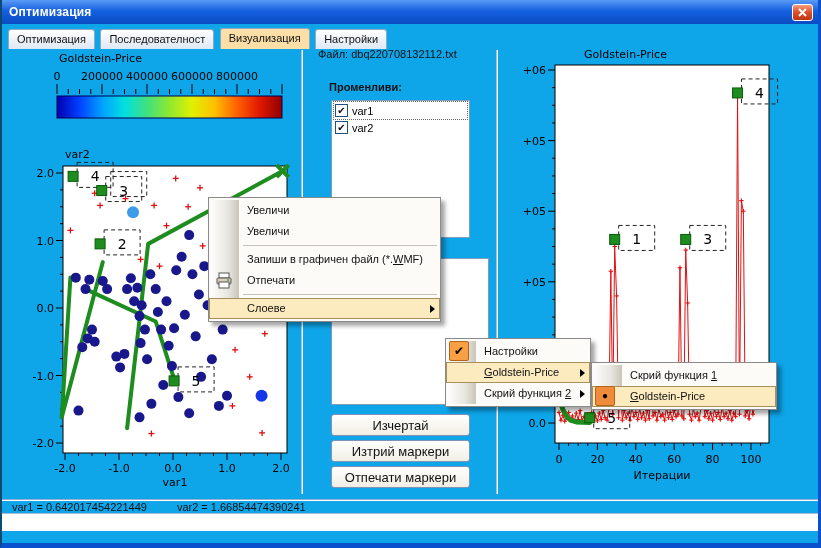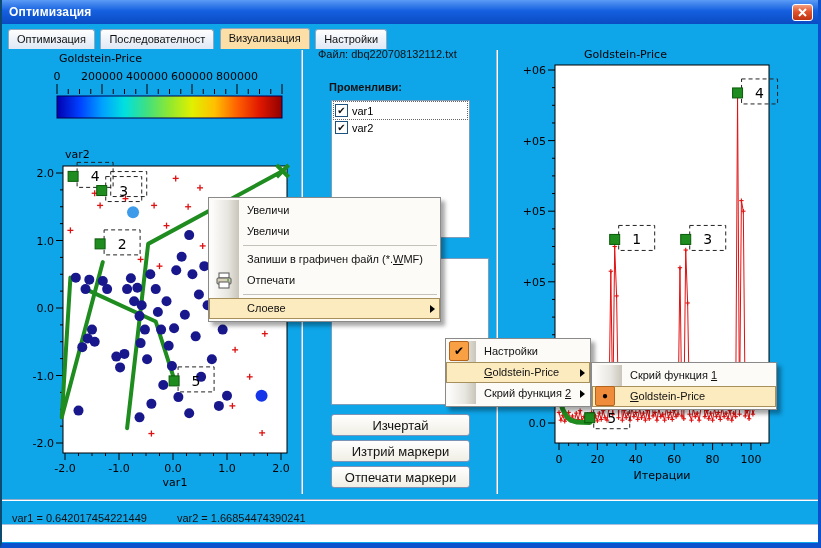--- a/index.html
+++ b/index.html
@@ -27,22 +27,22 @@
   .vars-label { left:327px; top:33px; font-size:11px; font-weight:bold; color:#111; }
   .listbox { left:329px; top:52px; width:139px; height:138px; background:#fff; border:1px solid #7F9DB9; padding:1px 2px; }
   .lb-row { display:flex; align-items:center; height:17px; font-size:11px; gap:4px; padding:0 1px; }
   .lb-row.focus { outline:1px dotted #666; }
   .cb { width:13px; height:13px; border:1px solid #1C5180; background:#fff; font-size:10px; line-height:11px;
     text-align:center; color:#111; }
   .box2 { left:329px; top:210px; width:158px; height:147px; background:#fff; border:1px solid #7F9DB9; }
   .xp-btn { left:329px; width:139px; height:22px; border:1px solid #7E93B5; border-radius:3px;
     background:linear-gradient(#FFFFFF,#F0EEE4); font-size:13px; color:#111;
     display:flex; align-items:center; justify-content:center; }
-  .statusbar { height:25px; border-top:1px solid #96ACC8; box-shadow:inset 0 1px 0 #fff;
-    display:flex; align-items:flex-end; padding:0 10px; font-size:11px; color:#111; gap:30px; }
+  .statusbar { height:14px; border-top:1px solid #96ACC8; box-shadow:inset 0 1px 0 #fff;
+    display:flex; align-items:center; padding:0 10px; font-size:11px; color:#111; gap:30px; }
   .status-white { height:18px; background:#fff; border-top:1px solid #AABDDA; }
   
   .menu { position:absolute; background:#FCFBF8; border:1px solid #8A8A8A;
     box-shadow:4px 4px 4px rgba(0,0,0,.35); z-index:50; padding:2px 0; }
   .gutter { position:absolute; left:2px; top:2px; bottom:2px; width:28px;
     background:linear-gradient(90deg,#FDFDFC 0%,#E8E6E0 60%,#C9C5BA 100%); }
   .menu-item { position:relative; height:21px; line-height:21px; font-size:11px; color:#111;
     padding-left:38px; padding-right:16px; white-space:nowrap; }
   .menu-item.hl { background:#FDEBC0; box-shadow:inset 0 0 0 1px #A8905C; }
   .menu-sep { height:1px; background:#C5C2BA; margin:3px 3px 3px 34px; }

